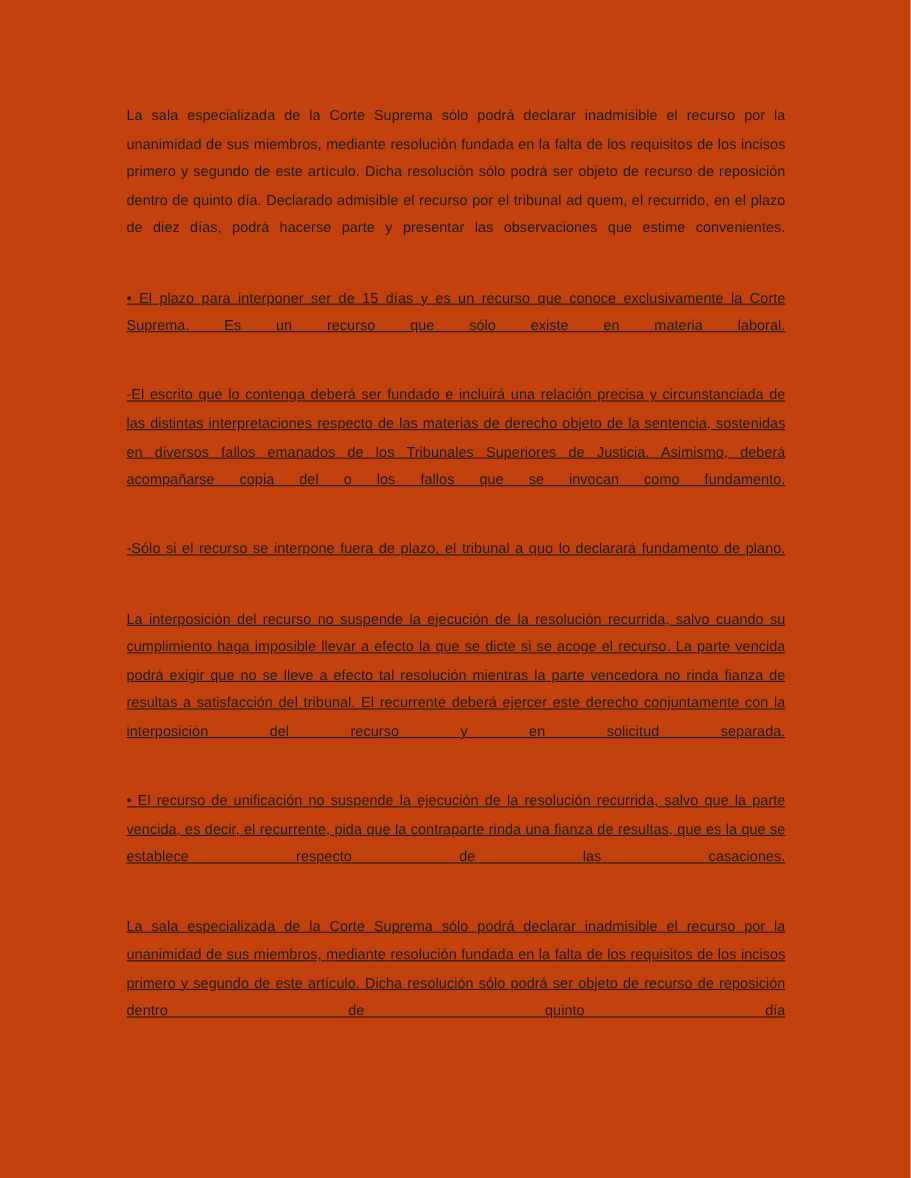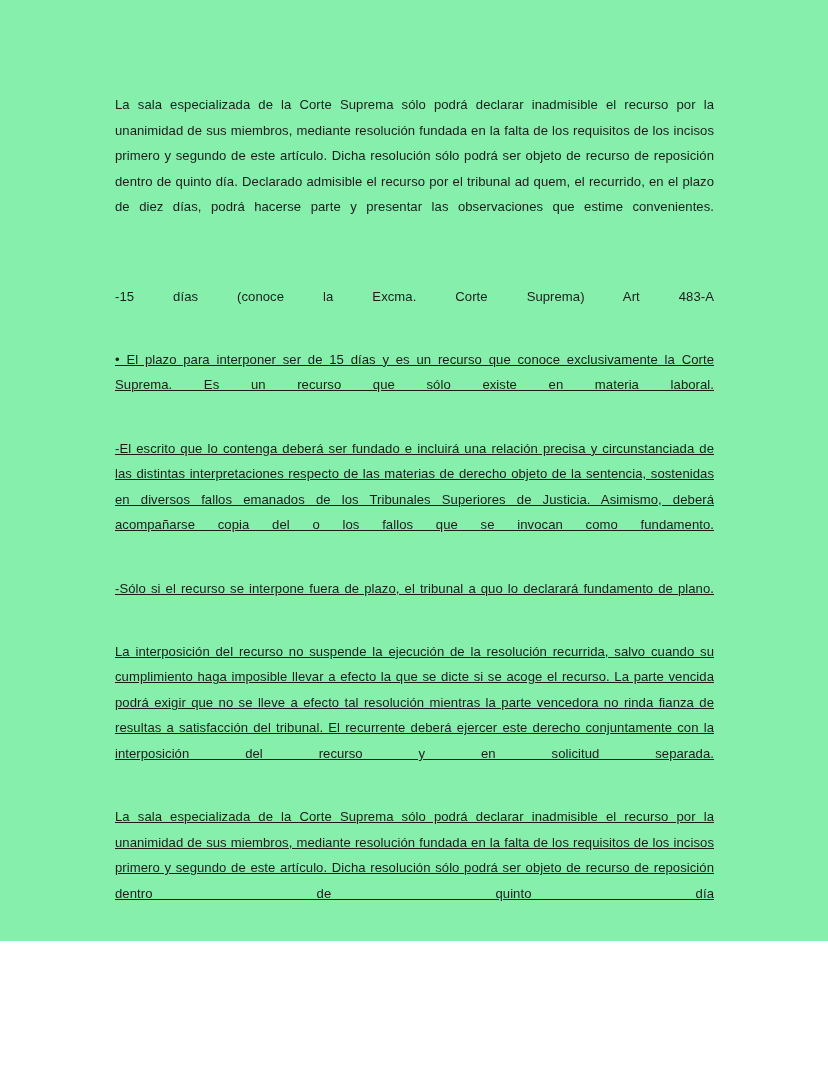--- a/index.html
+++ b/index.html
@@ -7,22 +7,22 @@
     margin: 0;
     padding: 0;
     background: #ffffff;
   }
   body {
     font-family: "Liberation Sans", "DejaVu Sans", sans-serif;
   }
   .page {
     position: relative;
     width: 828px;
-    height: 941px;
-    background: #86efac;
+    height: 1071px;
+    background: #c2410c;
     margin: 0 auto;
     overflow: hidden;
     box-sizing: border-box;
   }
   .content {
     position: absolute;
     left: 115px;
     top: 92px;
     width: 599px;
   }
@@ -49,28 +49,28 @@
   }
 </style>
 </head>
 <body>
 
 <div class="page">
   <div class="content">
 
     <p class="para gap-none">La sala especializada de la Corte Suprema sólo podrá declarar inadmisible el recurso por la unanimidad de sus miembros, mediante resolución fundada en la falta de los requisitos de los incisos primero y segundo de este artículo. Dicha resolución sólo podrá ser objeto de recurso de reposición dentro de quinto día. Declarado admisible el recurso por el tribunal ad quem, el recurrido, en el plazo de diez días, podrá hacerse parte y presentar las observaciones que estime convenientes.</p>
 
-    <p class="para gap-big">-15 días (conoce la Excma. Corte Suprema) Art 483-A</p>
 
     <p class="para gap-small">• El plazo para interponer ser de 15 días y es un recurso que conoce exclusivamente la Corte Suprema. Es un recurso que sólo existe en materia laboral.</p>
 
     <p class="para gap-small">-El escrito que lo contenga deberá ser fundado e incluirá una relación precisa y circunstanciada de las distintas interpretaciones respecto de las materias de derecho objeto de la sentencia, sostenidas en diversos fallos emanados de los Tribunales Superiores de Justicia. Asimismo, deberá acompañarse copia del o los fallos que se invocan como fundamento.</p>
 
     <p class="para gap-small">-Sólo si el recurso se interpone fuera de plazo, el tribunal a quo lo declarará fundamento de plano.</p>
 
 
     <p class="para gap-small">La interposición del recurso no suspende la ejecución de la resolución recurrida, salvo cuando su cumplimiento haga imposible llevar a efecto la que se dicte si se acoge el recurso. La parte vencida podrá exigir que no se lleve a efecto tal resolución mientras la parte vencedora no rinda fianza de resultas a satisfacción del tribunal. El recurrente deberá ejercer este derecho conjuntamente con la interposición del recurso y en solicitud separada.</p>
 
+    <p class="para gap-small">• El recurso de unificación no suspende la ejecución de la resolución recurrida, salvo que la parte vencida, es decir, el recurrente, pida que la contraparte rinda una fianza de resultas, que es la que se establece respecto de las casaciones.</p>
 
     <p class="para gap-small">La sala especializada de la Corte Suprema sólo podrá declarar inadmisible el recurso por la unanimidad de sus miembros, mediante resolución fundada en la falta de los requisitos de los incisos primero y segundo de este artículo. Dicha resolución sólo podrá ser objeto de recurso de reposición dentro de quinto día</p>
 
   </div>
 </div>
 
 </body></html>

